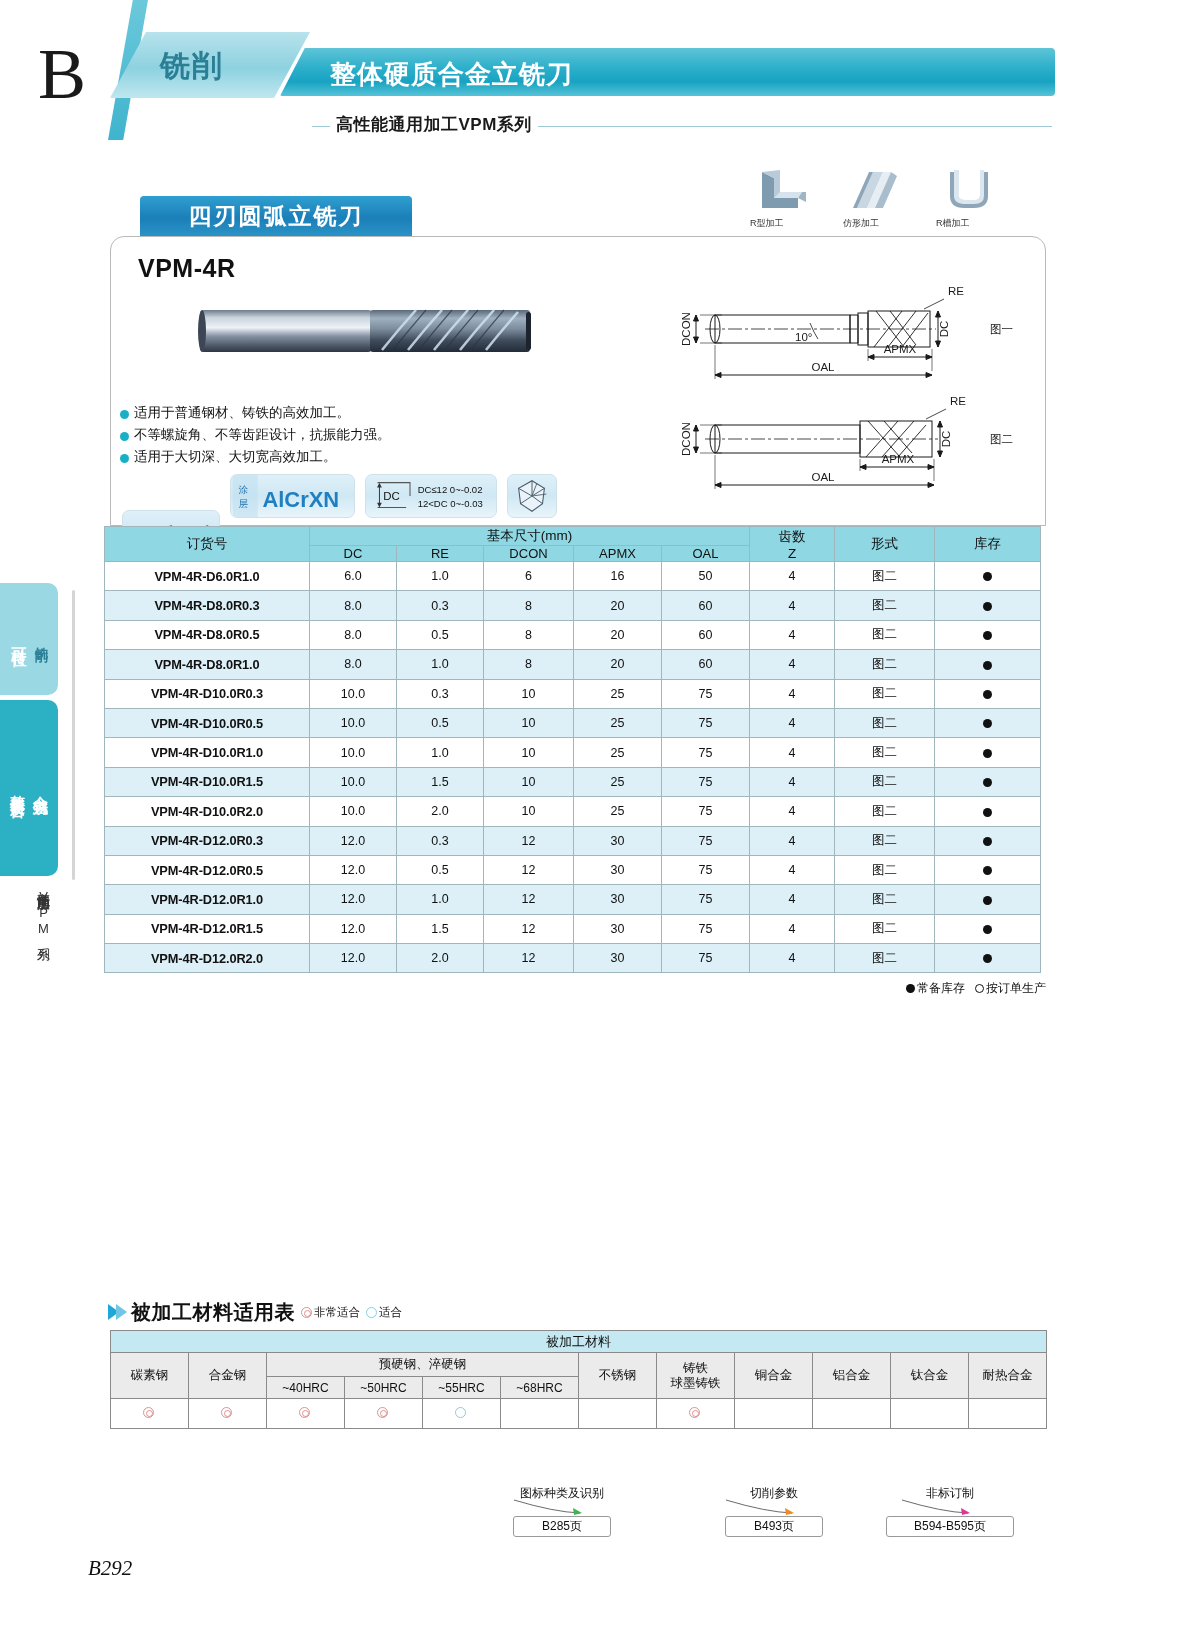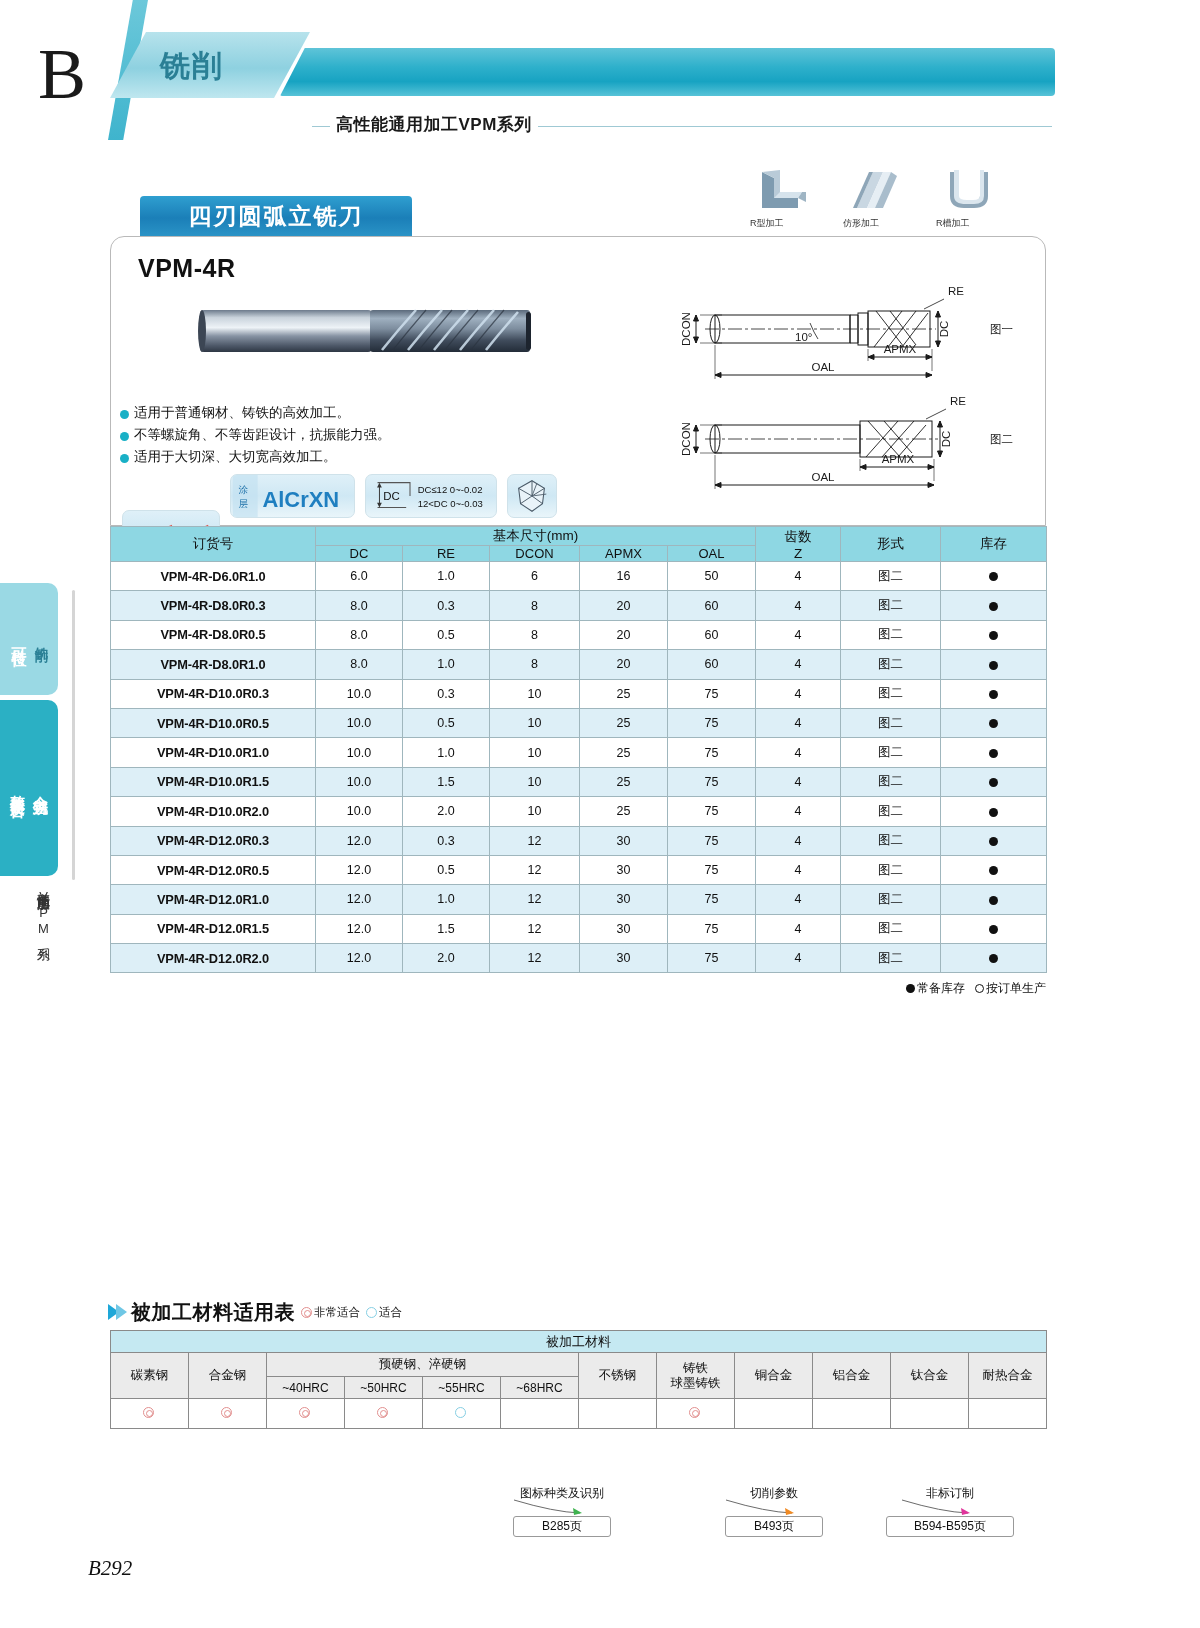--- a/index.html
+++ b/index.html
@@ -98,21 +98,21 @@
     background:linear-gradient(180deg,#dff0f8 0%,#cfe8f4 50%,#e9f5fa 100%);
     border:1px solid #cfe2ea; overflow:hidden;
   }
   .badge-inner { position:absolute; left:0; top:0; width:100%; height:100%; }
 
   
   .drawings { position:absolute; left:660px; top:275px; width:390px; height:240px; }
 
   
   .main-table {
-    position:absolute; left:110px; top:526px; width:936px;
+    position:absolute; left:104px; top:526px; width:936px;
     border-collapse:collapse; table-layout:fixed;
   }
   .main-table th, .main-table td {
     border:1px solid #9fb6bd; text-align:center; padding:0;
     font-size:12.5px; color:#111;
   }
   .main-table thead th {
     background:#8ed7e3; font-weight:normal; font-size:13.5px; color:#111;
   }
   .main-table thead th.sub { font-size:13px; }
@@ -210,20 +210,21 @@
 </style>
 </head>
 <body>
 
 <div id="header">
   <div class="hdr-diag"></div>
   <div class="letter-b">B</div>
   <div class="hdr-slab"></div>
   <div class="hdr-slab-label">铣削</div>
   <div class="hdr-bar"></div>
+  <div class="hdr-bar-label">整体硬质合金立铣刀</div>
   <div class="hdr-sub-line"></div>
   <div class="hdr-sub-label">高性能通用加工VPM系列</div>
 </div>
 
 <div class="mach-icons">
   <div class="mach-item" style="left:0;">
     <svg width="62" height="44" viewBox="0 0 62 44">
       <polygon points="12,4 24,10 24,30 48,30 48,40 12,40" fill="#7e9bb0"></polygon>
       <polygon points="12,4 24,10 24,30 48,30 52,24 30,24 30,2" fill="#b9cbd8"></polygon>
       <polygon points="48,30 52,24 56,24 56,34" fill="#9fb5c4"></polygon>

